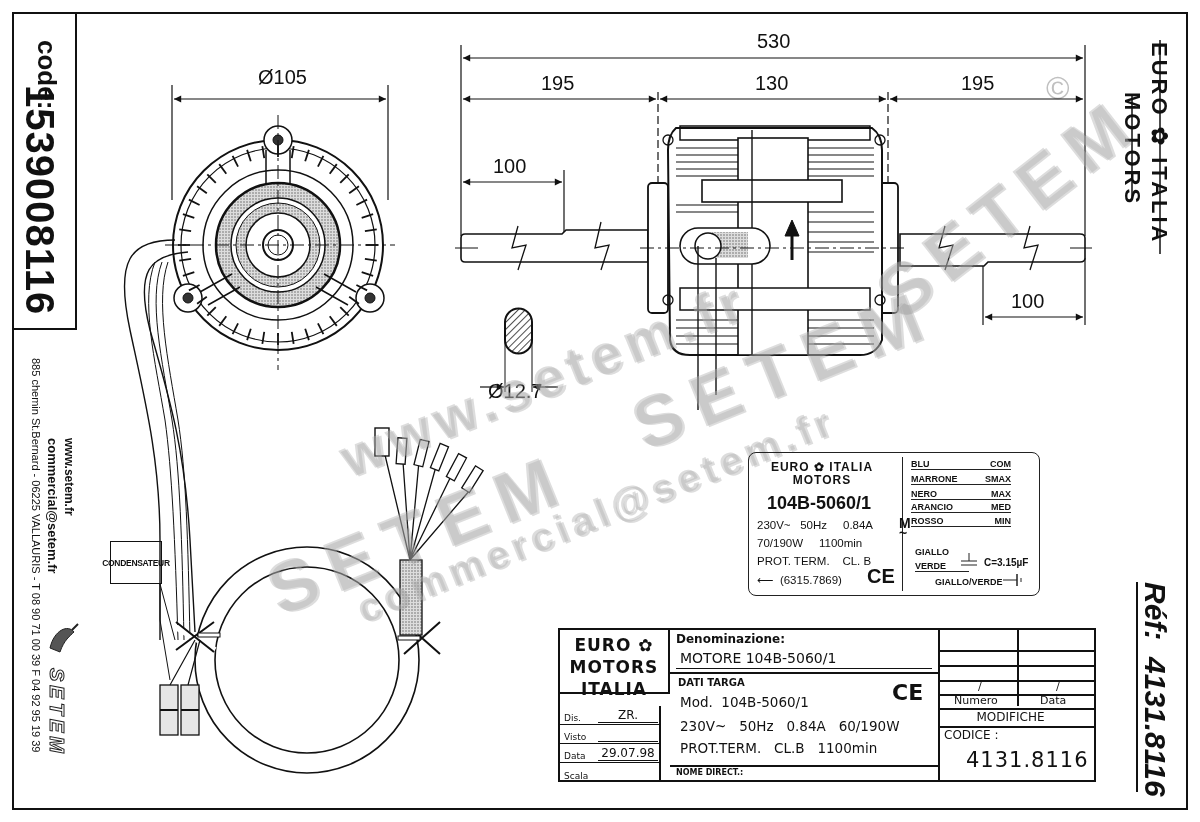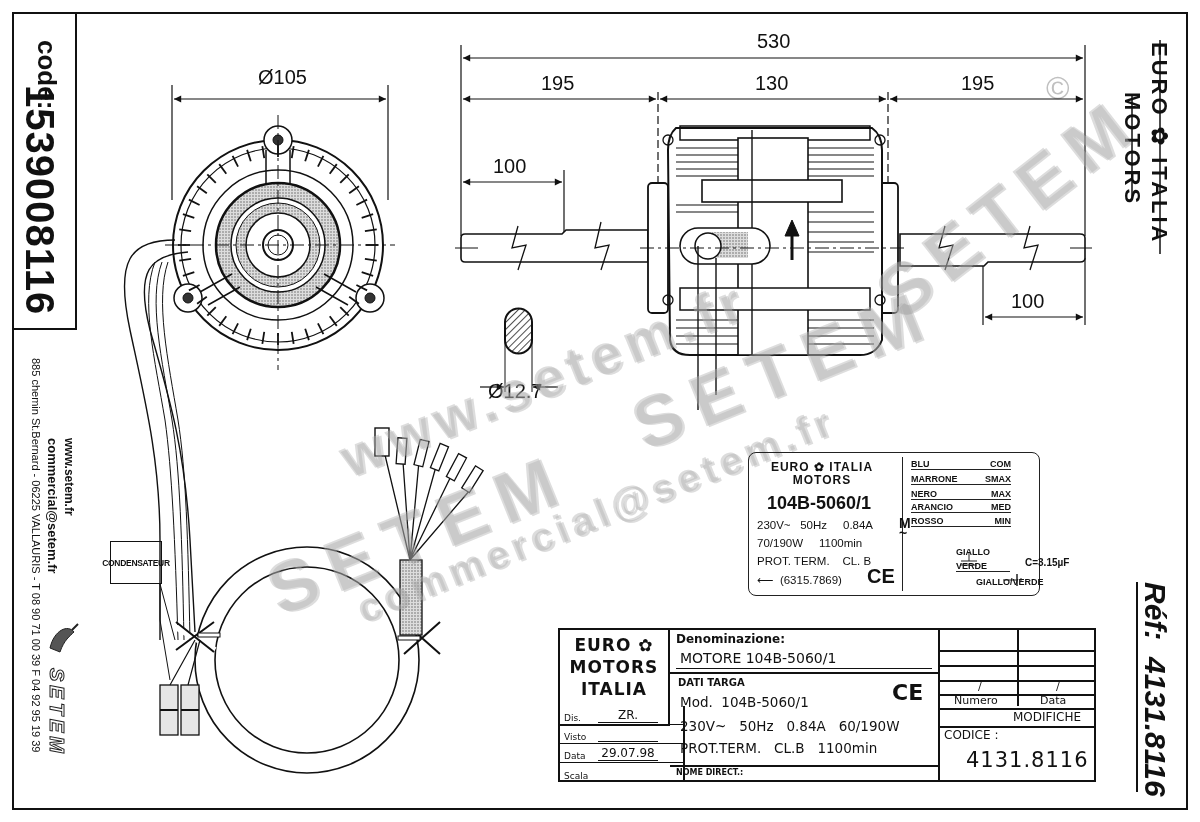--- a/index.html
+++ b/index.html
@@ -23,42 +23,42 @@
   svg.drawing{position:absolute;left:0;top:0;}
   .wm{position:absolute;font-weight:900;color:rgba(180,180,180,.45);font-family:"Liberation Sans",sans-serif;transform-origin:left top;white-space:nowrap;text-shadow:2px 2px 0 rgba(120,120,120,.25);}
   .label-card{position:absolute;left:748px;top:452px;width:292px;height:144px;border:1.5px solid #222;border-radius:8px;box-sizing:border-box;font-size:11px;}
   .lc-brand{position:absolute;left:8px;top:8px;width:130px;text-align:center;font-weight:900;font-size:12px;letter-spacing:1px;line-height:13px;}
   .lc-model{position:absolute;left:18px;top:40px;font-size:18px;font-weight:bold;}
   .lc-row{position:absolute;left:8px;font-size:11.5px;font-weight:normal;white-space:pre;}
   .lc-ce{position:absolute;left:118px;top:112px;font-size:20px;font-weight:bold;}
   .lc-div{position:absolute;left:153px;top:4px;width:1px;height:134px;background:#222;}
   .lc-m{position:absolute;left:150px;top:62px;font-size:14px;font-weight:bold;}
   .lc-wire{position:absolute;left:162px;width:100px;font-size:9px;font-weight:bold;border-bottom:1px solid #222;display:flex;justify-content:space-between;}
-  .lc-cap{position:absolute;font-size:9px;font-weight:bold;margin-left:41px;}
+  .lc-cap{position:absolute;font-size:9px;font-weight:bold;}
   .tb{position:absolute;left:558px;top:628px;width:538px;height:154px;border:2px solid #111;box-sizing:border-box;font-family:"DejaVu Sans",sans-serif;}
-  .tb-logo{position:absolute;left:0;top:0;width:110px;height:96px;border-right:2px solid #111;border-bottom:2px solid #111;box-sizing:border-box;text-align:center;font-weight:900;font-size:17px;line-height:22px;letter-spacing:1px;padding-top:4px;}
+  .tb-logo{position:absolute;left:0;top:0;width:110px;height:64px;border-right:2px solid #111;border-bottom:2px solid #111;box-sizing:border-box;text-align:center;font-weight:900;font-size:17px;line-height:22px;letter-spacing:1px;padding-top:4px;}
   .tb-left-rows{position:absolute;left:0;top:76px;width:110px;}
-  .tb-lrow{height:19px;border-bottom:1.5px solid #111;font-size:9px;position:relative;box-sizing:border-box;width:125px;border-right:2px solid #111;}
+  .tb-lrow{height:19px;border-bottom:1.5px solid #111;font-size:9px;position:relative;box-sizing:border-box;width:101px;border-right:2px solid #111;}
   .tb-lrow span.k{position:absolute;left:4px;bottom:1px;}
   .tb-lrow span.v{position:absolute;left:38px;bottom:1px;font-size:12px;border-bottom:1px solid #111;width:60px;text-align:center;}
   .tb-mid{position:absolute;left:110px;top:0;width:270px;height:150px;border-right:2px solid #111;box-sizing:border-box;}
   .tb-den-label{position:absolute;left:6px;top:2px;font-size:12px;font-weight:bold;}
   .tb-den-val{position:absolute;left:10px;top:20px;font-size:14px;}
   .tb-den-rule{position:absolute;left:6px;right:6px;top:38px;height:1px;background:#111;}
   .tb-sep{position:absolute;left:0;right:0;height:2px;background:#111;}
   .tb-dati{position:absolute;left:8px;top:47px;font-size:10px;font-weight:bold;}
   .tb-line{position:absolute;left:10px;font-size:13.5px;white-space:pre;}
   .tb-ce{position:absolute;left:222px;top:50px;font-size:22px;font-weight:bold;}
   .tb-nome{position:absolute;left:6px;top:138px;font-size:8px;font-weight:bold;}
   .tb-right{position:absolute;left:380px;top:0;width:154px;height:150px;}
   .tb-grid-row{position:absolute;left:0;width:154px;height:1.5px;background:#111;}
   .tb-grid-col{position:absolute;left:77px;top:0;width:2px;height:76px;background:#111;}
   .tb-slash{position:absolute;font-size:11px;}
   .tb-rh{position:absolute;top:64px;font-size:11px;}
-  .tb-mod{position:absolute;left:0;top:80px;width:141px;text-align:right;font-size:12px;}
+  .tb-mod{position:absolute;left:0;top:80px;width:141px;text-align:center;font-size:12px;}
   .tb-cod-label{position:absolute;left:4px;top:98px;font-size:12px;}
   .tb-cod-val{position:absolute;left:26px;top:118px;font-size:21px;letter-spacing:1px;}
   .cond-box{position:absolute;left:110px;top:541px;width:52px;height:43px;border:1.5px solid #111;box-sizing:border-box;font-size:8.5px;font-weight:900;display:flex;align-items:center;justify-content:center;letter-spacing:-.3px;}
 </style>
 </head>
 <body>
 
 <div class="frame"></div>
 
 <div class="code-box"></div>

